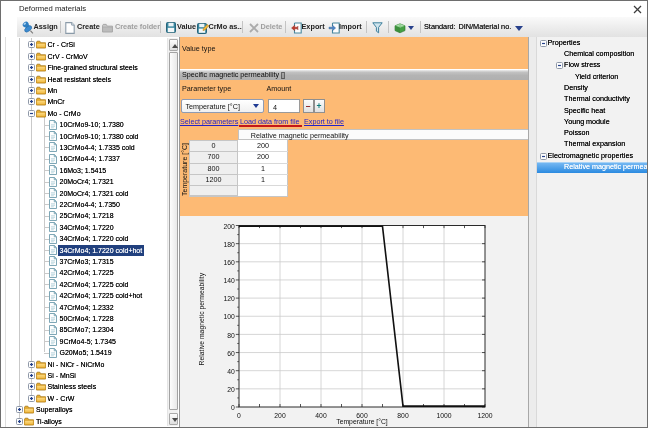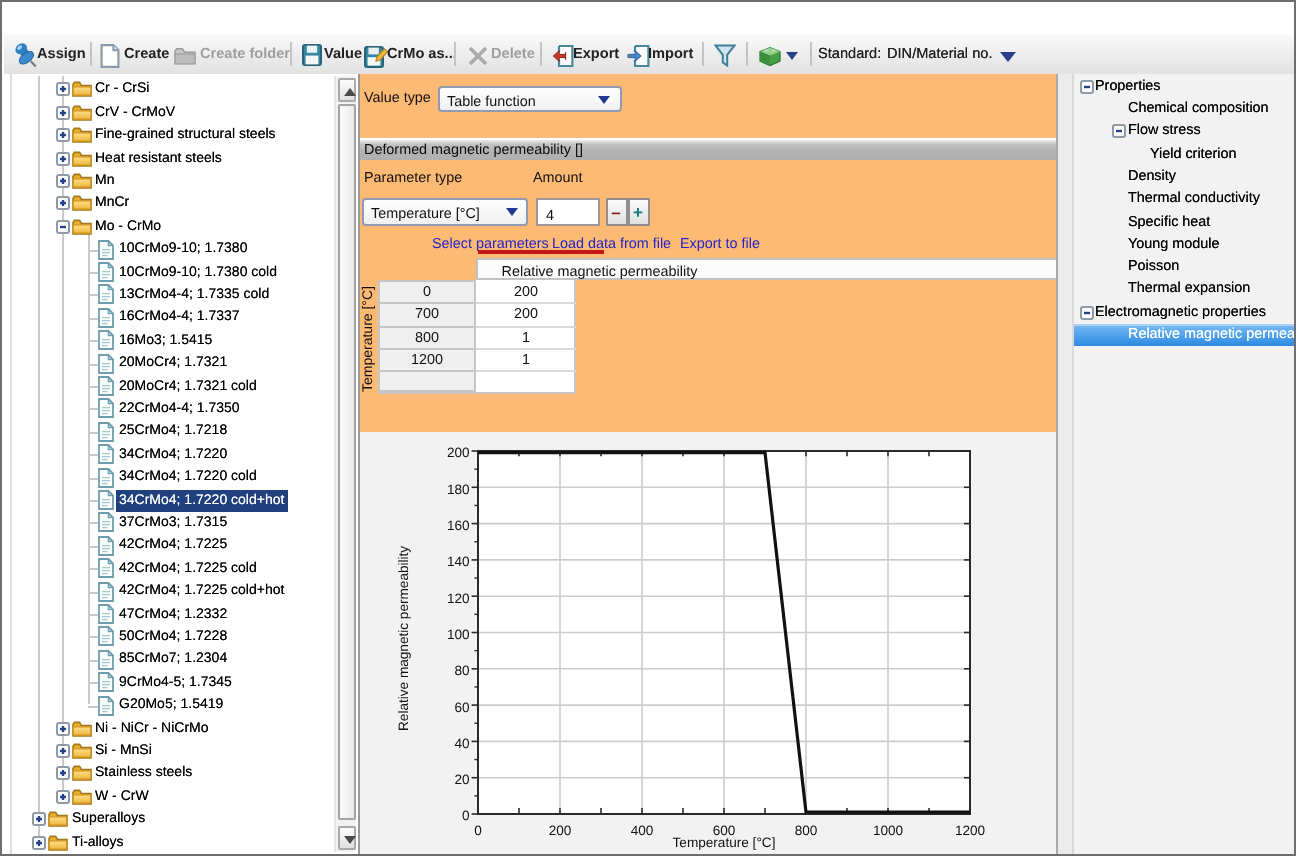--- a/index.html
+++ b/index.html
@@ -3,21 +3,21 @@
 <style>
 * { margin:0; padding:0; box-sizing:border-box; }
 html,body { width:648px; height:428px; }
 body { font-family:"Liberation Sans", sans-serif; font-size:7.2px; color:#111; background:#fff; position:relative; overflow:hidden; }
 #win { position:absolute; inset:0; border:1px solid #6e6e6e; background:#fff; }
 .abs { position:absolute; }
 
 #title { position:absolute; left:0; top:0; right:0; height:16px; background:#fff; }
 #title .t { position:absolute; left:18px; top:2.5px; font-size:7.7px; color:#1c1c1c; }
 
-#tb { position:absolute; left:1px; top:16px; right:0; height:21px; background:linear-gradient(#fafafa, #ececec 55%, #e2e2e2); border-bottom:1px solid #c6c6c6;padding-left:33px; }
+#tb { position:absolute; left:16px; top:16px; right:0; height:21px; background:linear-gradient(#fafafa, #ececec 55%, #e2e2e2); border-bottom:1px solid #c6c6c6;padding-left:33px; }
 .tbt { position:absolute; top:5px; font-size:7.3px; font-weight:bold; color:#222; }
 .tbd { color:#9f9f9f; }
 .sep { position:absolute; top:4px; width:1px; height:12px; background:#c4c4c4; }
 .ticn { position:absolute; }
 
 #lp { position:absolute; left:1px; top:37px; width:178px; bottom:1px; background:#fff; overflow:hidden; }
 .gl { position:absolute; width:1px; background:#c9c9c9; }
 .gh { position:absolute; height:1px; background:#c9c9c9; }
 .tic { position:absolute; }
 .trt { position:absolute; height:11px; line-height:11px; white-space:pre; color:#000; font-size:7px; text-shadow:0 0 0.3px rgba(0,0,0,0.8); }
@@ -32,21 +32,21 @@
 #mp { position:absolute; left:180px; top:37px; width:348px; bottom:1px; background:#fdba74; overflow:hidden; }
 .lbl { position:absolute; font-size:7.2px; color:#111; white-space:pre; }
 .bar { position:absolute; left:0; right:0; height:11.5px; background:linear-gradient(#ededed, #c2c2c2 22%, #b3b3b3 55%, #b0b0b0); border-top:1px solid #ffffff; }
 .bar span { position:absolute; left:2px; top:0.5px; font-size:7.2px; color:#0a0a0a; }
 .combo { position:absolute; height:13.5px; background:linear-gradient(#ffffff,#f0f0f0); border:1px solid #8f9bb3; border-radius:2px; }
 .combo span { position:absolute; left:4px; top:2.2px; font-size:7.2px; }
 .carr { position:absolute; width:0; height:0; border-left:3.2px solid transparent; border-right:3.2px solid transparent; border-top:4px solid #1f3a93; }
 .inp { position:absolute; height:13.5px; background:#fff; border:1px solid #9a9a9a; }
 .inp span { position:absolute; left:4px; top:2.6px; }
 .pmb { position:absolute; width:11px; height:13.5px; background:linear-gradient(#fbfbfb,#e0e0e0); border:1px solid #8f8f8f; text-align:center; font-weight:bold; font-size:8.5px; line-height:12px; }
-.lnk { position:absolute; color:#2323c8; font-size:7.2px;padding-left:36px; }
+.lnk { position:absolute; color:#2323c8; text-decoration:underline; font-size:7.2px; }
 .cell { position:absolute; font-size:7.2px; text-align:center; line-height:11.2px; }
 
 #rp { position:absolute; left:536px; top:37px; right:1px; bottom:1px; background:#f2f2f2; border-left:1px solid #d9d9d9; overflow:hidden; }
 #split { position:absolute; left:528px; top:37px; width:8px; bottom:1px; background:#ececec; border-left:1px solid #a8a8a8; }
 .rrt { position:absolute; height:11px; line-height:9px; white-space:pre; color:#000; font-size:7.2px; text-shadow:0 0 0.3px rgba(0,0,0,0.8); }
 .rrt.w { color:#fff; text-shadow:0 0 0.3px rgba(255,255,255,0.8); }
 .rsel { position:absolute; left:0; right:0; height:11px; background:linear-gradient(#74b7f2,#2b8ae0); border-top:1px solid #a8d2f5; }
 .gt { font-family:"Liberation Sans",sans-serif; font-size:6.8px; fill:#111; }
 </style></head>
 <body>
@@ -72,20 +72,27 @@
   <line x1="2" y1="3.5" x2="5" y2="3.5" stroke="#24418c" stroke-width="1.2"></line>
   <line x1="3.5" y1="2" x2="3.5" y2="5" stroke="#24418c" stroke-width="1.2"></line>
 </symbol>
 <symbol id="bminus" viewBox="0 0 7 7">
   <rect x="0.5" y="0.5" width="6" height="6" rx="1" fill="#fdfdfd" stroke="#8f99a8" stroke-width="1"></rect>
   <line x1="2" y1="3.5" x2="5" y2="3.5" stroke="#24418c" stroke-width="1.2"></line>
 </symbol>
 </defs>
 </svg>
 <div id="win">
+<div id="title">
+      <span class="t">Deformed materials</span>
+<svg class="abs" style="right:5px;top:4px" width="9" height="9">
+        <line x1="1" y1="1" x2="8" y2="8" stroke="#3c3c3c" stroke-width="1.3"></line>
+        <line x1="8" y1="1" x2="1" y2="8" stroke="#3c3c3c" stroke-width="1.3"></line>
+      </svg>
+</div>
 <div id="tb">
   <svg class="ticn" style="left:4px;top:4px" width="13" height="13" viewBox="0 0 13 13">
     <ellipse cx="4.6" cy="3.4" rx="3.1" ry="2.5" fill="#2f7fc2" transform="rotate(-38 4.6 3.4)"></ellipse>
     <path d="M3.4 5.2 L7.0 2.6 L8.6 5.2 L5.4 7.8 Z" fill="#2f7fc2"></path>
     <ellipse cx="7.2" cy="7.9" rx="4.1" ry="2.3" fill="#3b8ad0" stroke="#26679c" stroke-width="0.5" transform="rotate(-38 7.2 7.9)"></ellipse>
     <ellipse cx="3.8" cy="2.8" rx="1.4" ry="0.9" fill="#a9cfee" transform="rotate(-38 3.8 2.8)"></ellipse>
     <line x1="9.4" y1="9.6" x2="11.9" y2="12.3" stroke="#787878" stroke-width="1.1"></line>
   </svg>
   <span class="tbt" style="left:16.5px">Assign</span>
   <div class="sep" style="left:42.5px"></div>
@@ -357,26 +364,22 @@
   <div id="sbthumb"></div>
   <div class="sbb" style="bottom:1px">
         <div class="arr" style="top:4px;border-left:3px solid transparent;border-right:3px solid transparent;border-top:4px solid #4a4a4a"></div>
       </div>
 </div>
 </div>
 <div id="lpdiv"></div>
 
 <div id="mp">
   <span class="lbl" style="left:2px;top:7px">Value type</span>
-  <div class="combo" style="left:38.5px;top:5.5px;width:92px">
-      <span>Table function</span>
-      <div class="carr" style="right:5px;top:4.4px"></div>
-    </div>
   <div class="bar" style="top:31.5px">
-      <span>Deformed magnetic permeability []</span>
+      <span>Specific magnetic permeability []</span>
     </div>
   <span class="lbl" style="left:2px;top:47.4px">Parameter type</span>
   <span class="lbl" style="left:86.5px;top:47.4px">Amount</span>
   <div class="combo" style="left:0.5px;top:62px;width:83.5px">
       <span>Temperature [°C]</span>
       <div class="carr" style="right:4px;top:4.4px"></div>
     </div>
   <div class="inp" style="left:88px;top:62px;width:32px">
       <span>4</span>
     </div>

